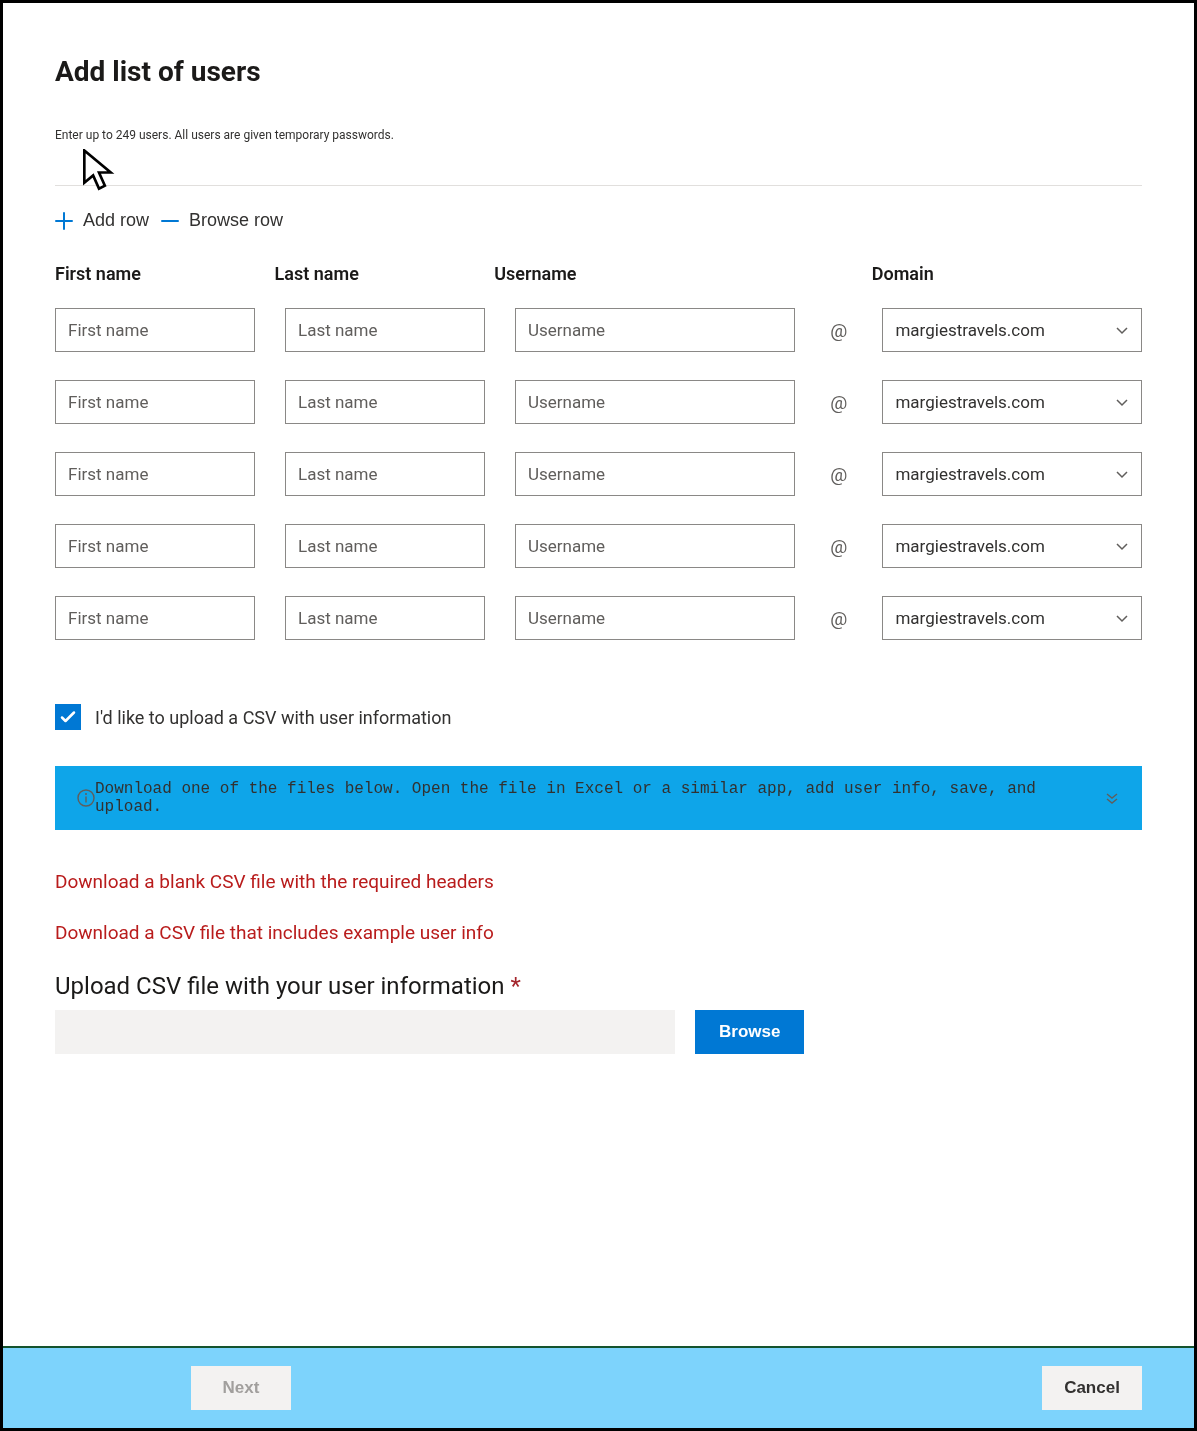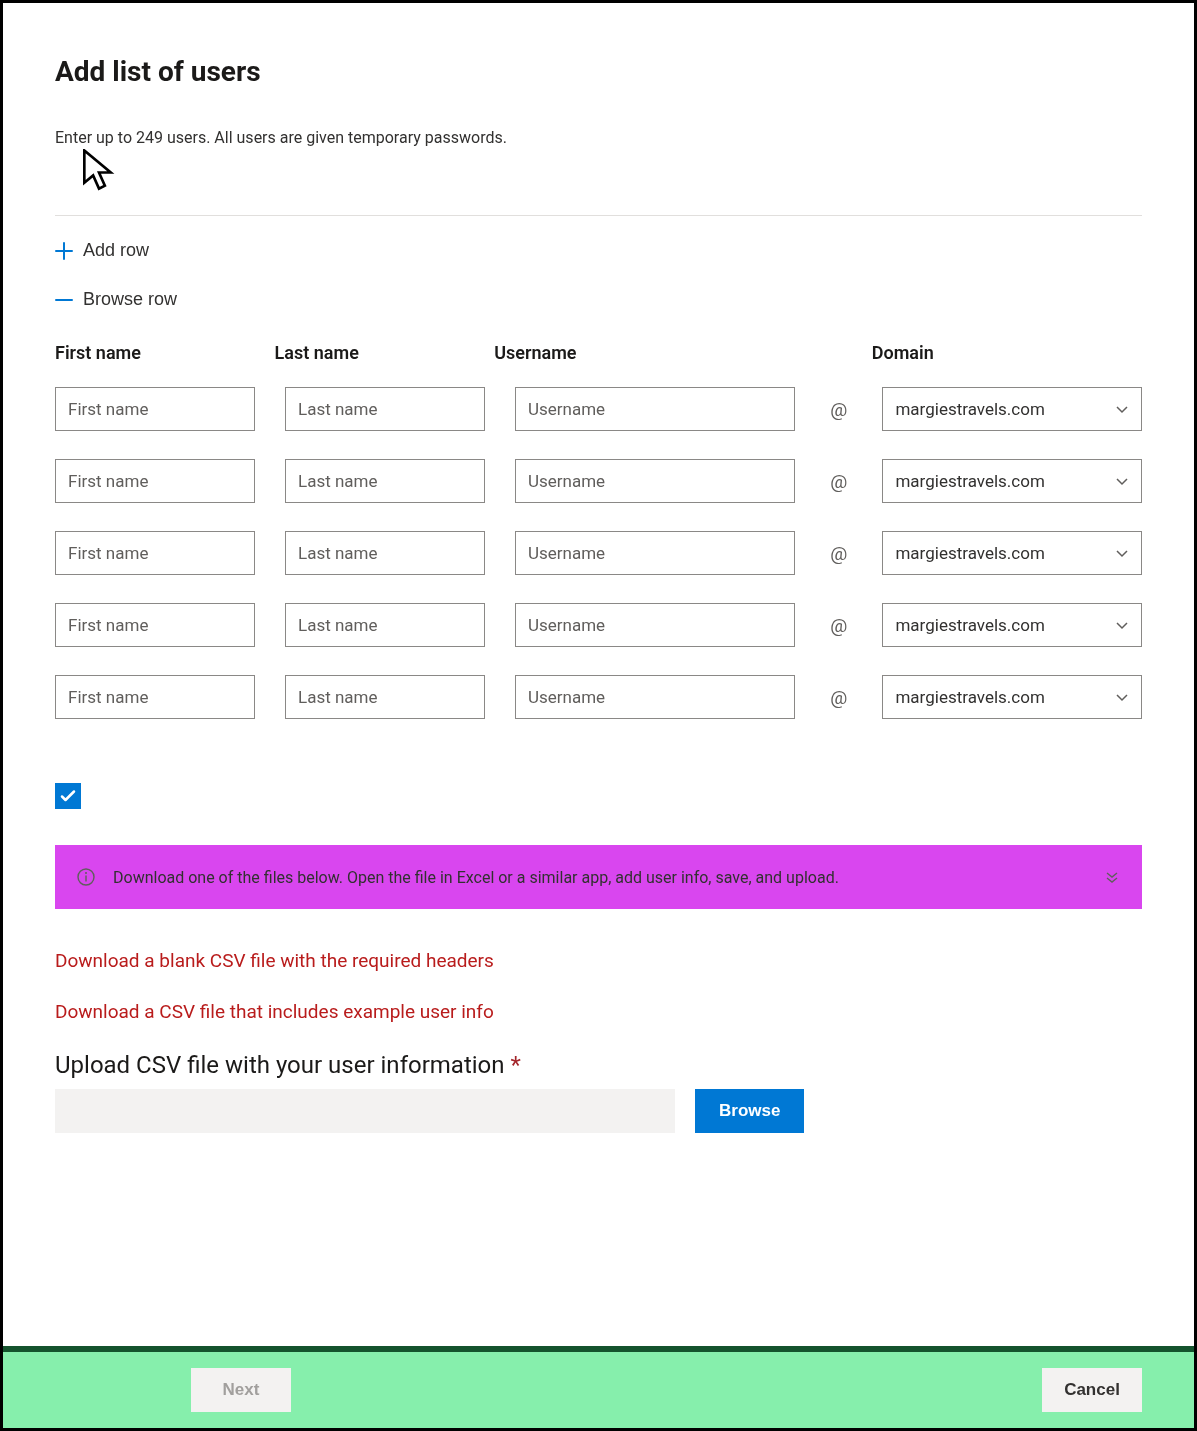--- a/index.html
+++ b/index.html
@@ -13,34 +13,33 @@
     position: relative;
     padding: 52px 52px 0 52px;
   }
   h1.page-title {
     font-size: 28px;
     font-weight: 700;
     color: #1b1a19;
     margin-bottom: 40px;
   }
   .subtitle {
-    font-size: 16px;
-    color: #323130;
-    margin-bottom: 68px;
+    font-size: 12px;
+    color: #323130;
+    margin-bottom: 43px;
   }
   .divider {
     border: none;
     border-top: 1px solid #e1dfdd;
     margin-bottom: 20px;
   }
   .toolbar {
     display: flex;
-    gap: 20px;
+    gap: 12px;
     margin-bottom: 28px;
-    flex-direction: column;
   }
   .toolbar-btn {
     display: inline-flex;
     align-items: center;
     gap: 10px;
     background: none;
     border: none;
     cursor: pointer;
     font-size: 18px;
     color: #323130;
@@ -108,27 +107,27 @@
     width: 26px;
     height: 26px;
     background: #0078d4;
     display: flex;
     align-items: center;
     justify-content: center;
     cursor: pointer;
   }
   .check-label { font-size: 18px; color: #323130; }
   .info-banner {
-    background: #d946ef;
+    background: #0ea5e9;
     height: 64px;
     display: flex;
     align-items: center;
     padding: 0 22px;
-    gap: 18px;
     margin-bottom: 40px;
+    font-family: Liberation Mono, monospace;
   }
   .info-banner .info-text {
     flex: 1;
     font-size: 16px;
     color: #323130;
   }
   .dl-link {
     display: block;
     color: #b91c1c;
     font-size: 19px;
@@ -165,27 +164,27 @@
     color: #fff;
     font-size: 17px;
     font-weight: 600;
     cursor: pointer;
   }
   .footer {
     position: absolute;
     left: 0;
     right: 0;
     bottom: 0;
-    border-top: 6px solid #14532d;
+    border-top: 2px solid #14532d;
     height: 82px;
     display: flex;
     align-items: center;
     justify-content: space-between;
     padding: 0 52px;
-    background: #86efac;
+    background: #7dd3fc;
   }
   .btn {
     height: 44px;
     min-width: 100px;
     padding: 0 22px;
     font-size: 17px;
     font-weight: 600;
     border: none;
     cursor: pointer;
     color: #323130;
@@ -317,20 +316,21 @@
     </div>
   </div>
 </div>
 
 <div class="csv-check-row">
   <div class="checkbox">
     <svg width="18" height="18" viewBox="0 0 18 18">
         <path d="M3 9.5l3.5 3.5L15 4.5" fill="none" stroke="#fff" stroke-width="2.5" stroke-linecap="round" stroke-linejoin="round"></path>
       </svg>
   </div>
+  <span class="check-label">I'd like to upload a CSV with user information</span>
 </div>
 
 <div class="info-banner">
   <svg width="18" height="18" viewBox="0 0 18 18">
       <circle cx="9" cy="9" r="8" fill="none" stroke="#605e5c" stroke-width="1.4"></circle>
       <circle cx="9" cy="5" r="1" fill="#605e5c"></circle>
       <rect x="8.3" y="7.5" width="1.4" height="6" fill="#605e5c"></rect>
     </svg>
   <span class="info-text">Download one of the files below. Open the file in Excel or a similar app, add user info, save, and upload.</span>
   <svg width="16" height="16" viewBox="0 0 16 16">

